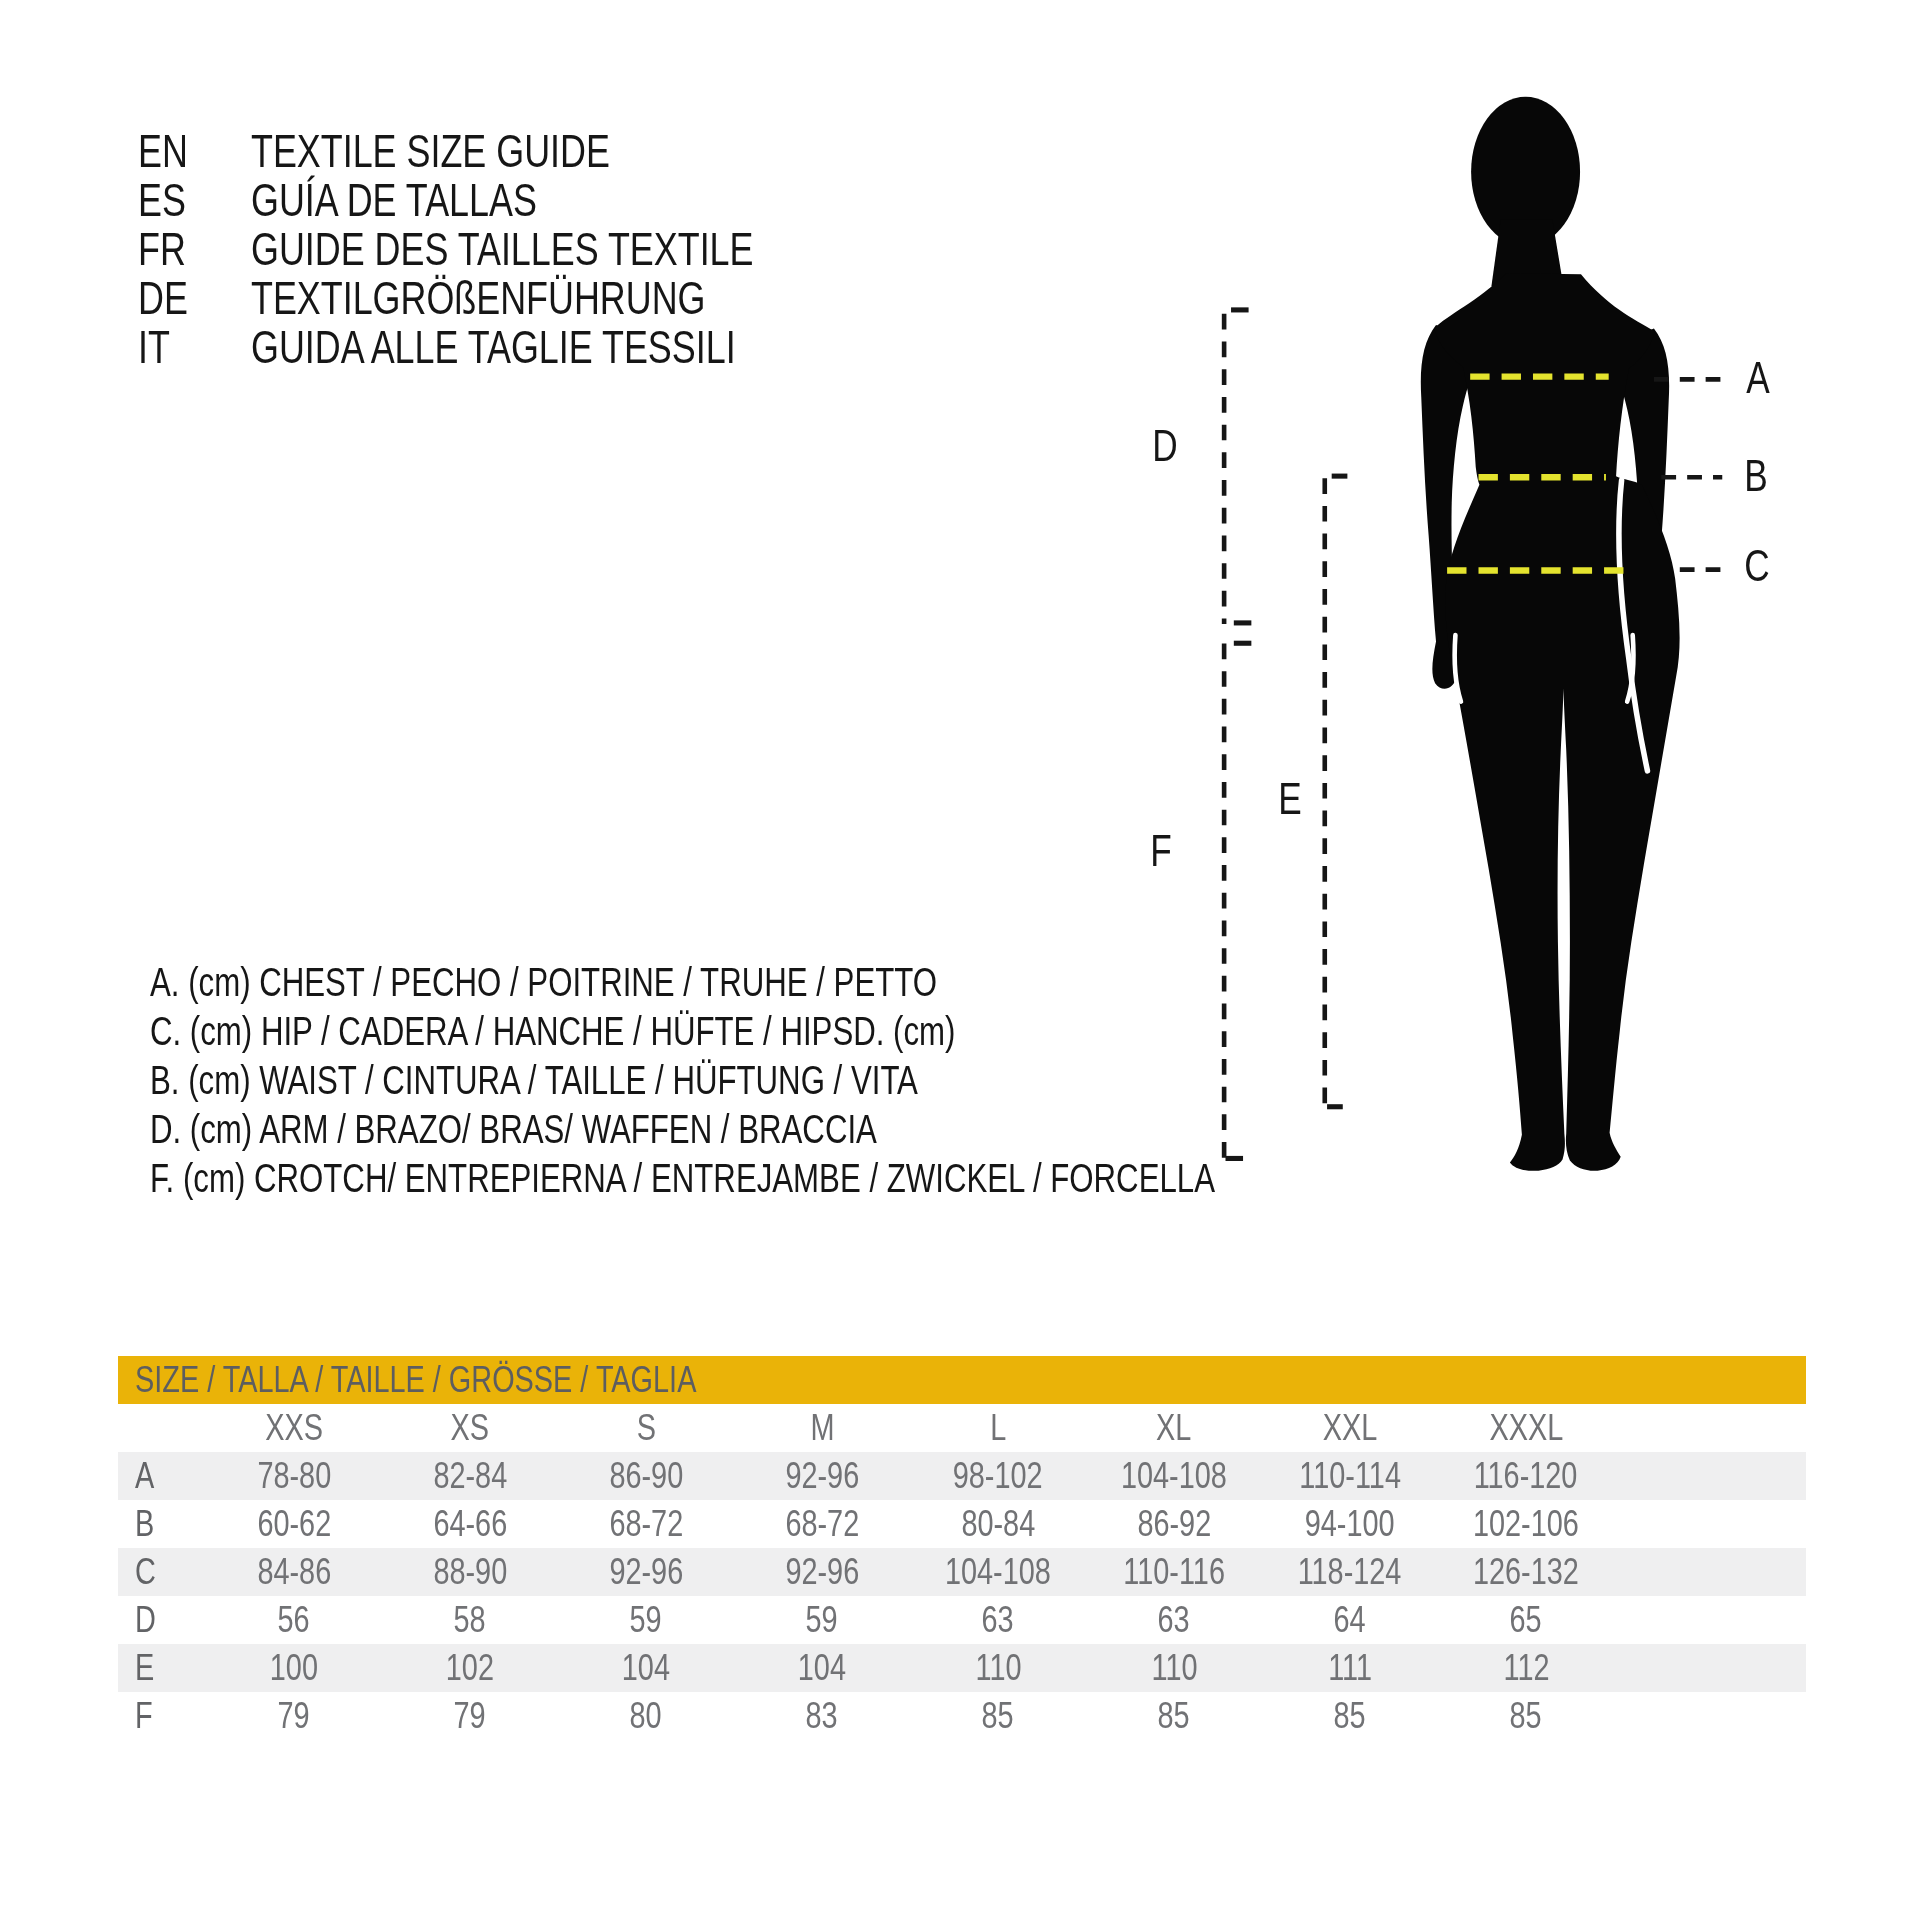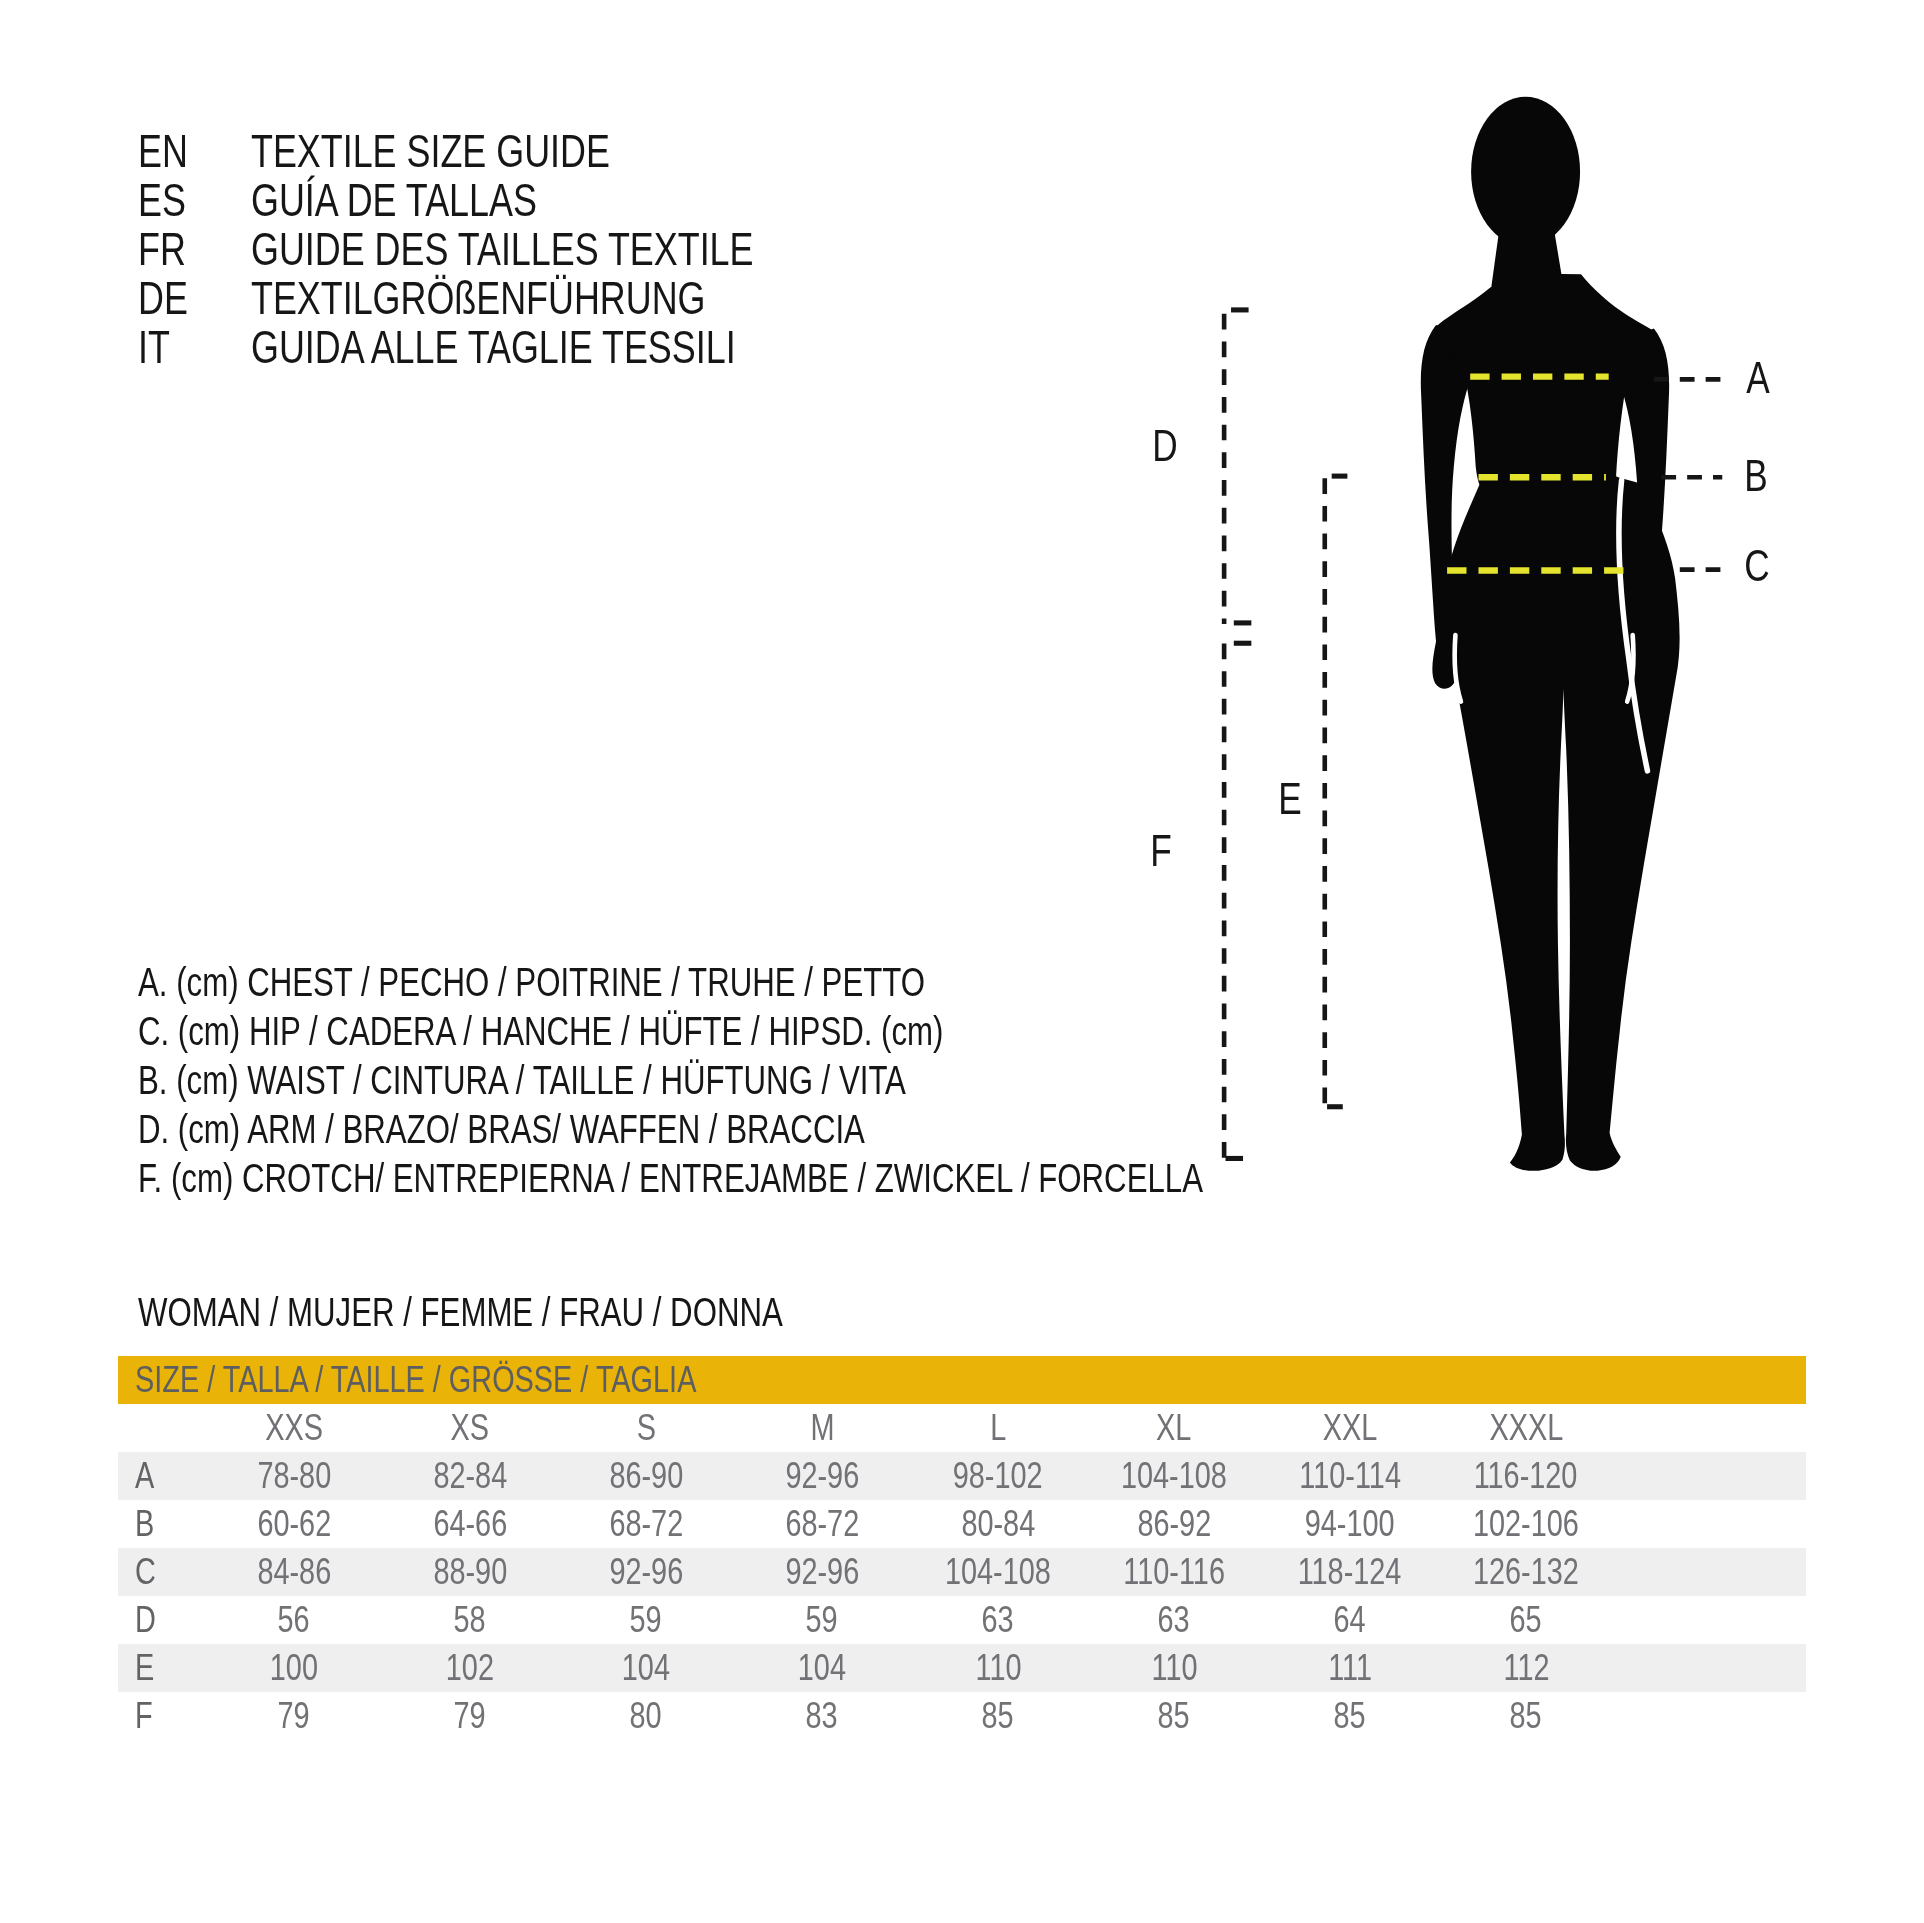--- a/index.html
+++ b/index.html
@@ -11,21 +11,21 @@
   .cxc{display:inline-block;transform:scaleX(.78);transform-origin:50% 50%;white-space:nowrap;}
 
   
   #lang-list{position:absolute;left:138px;top:127px;}
   .lang-row{position:relative;height:49px;font-size:46px;}
   .lang-code{position:absolute;left:0;top:0;line-height:49px;}
   .lang-title{position:absolute;left:113px;top:0;line-height:49px;}
 
   
   #legend{position:absolute;left:138px;top:958px;}
-  .legend-line{height:49px;line-height:49px;font-size:40px;}
+  .legend-line{height:49px;line-height:49px;font-size:40px;margin-left:12px;}
 
   
   #gender-line{position:absolute;left:138px;top:1288px;height:49px;line-height:49px;font-size:40px;}
 
   
   #size-table{position:absolute;left:118px;top:1356px;width:1688px;}
   .t-headerbar{height:48px;background:#eab308;display:flex;align-items:center;}
   .t-headerbar .cx{font-size:37px;color:#5d5e60;margin-left:16.6px;}
   .tgrid{display:grid;grid-template-columns:88px repeat(8,176px) 1fr;align-items:center;}
   .t-sizes{height:48px;}
@@ -68,23 +68,20 @@
     </div>
 
   <div id="legend">
       <div class="legend-line"><span class="cx">A. (cm) CHEST / PECHO / POITRINE / TRUHE / PETTO</span></div>
       <div class="legend-line"><span class="cx">C. (cm) HIP / CADERA / HANCHE / HÜFTE / HIPSD. (cm)</span></div>
       <div class="legend-line"><span class="cx">B. (cm) WAIST / CINTURA / TAILLE / HÜFTUNG / VITA</span></div>
       <div class="legend-line"><span class="cx">D. (cm) ARM / BRAZO/ BRAS/ WAFFEN / BRACCIA</span></div>
       <div class="legend-line"><span class="cx">F. (cm) CROTCH/ ENTREPIERNA / ENTREJAMBE / ZWICKEL / FORCELLA</span></div>
     </div>
 
-  <div id="gender-line">
-    <span class="cx">WOMAN / MUJER / FEMME / FRAU / DONNA</span>
-  </div>
 
   <svg id="figure-svg" width="711" height="1108" viewBox="1230 90 770 1200">
     <g fill="#070707" stroke="none">
       <ellipse cx="1653" cy="186" rx="59" ry="81"></ellipse>
       <path d="M1626 238 L1682 238 L1694 310 L1616 310 Z"></path>
       <path d="
         M1556 352
         C1542 370 1538 395 1540 430
         C1542 480 1544 530 1548 580
         C1551 620 1553 660 1556 695

